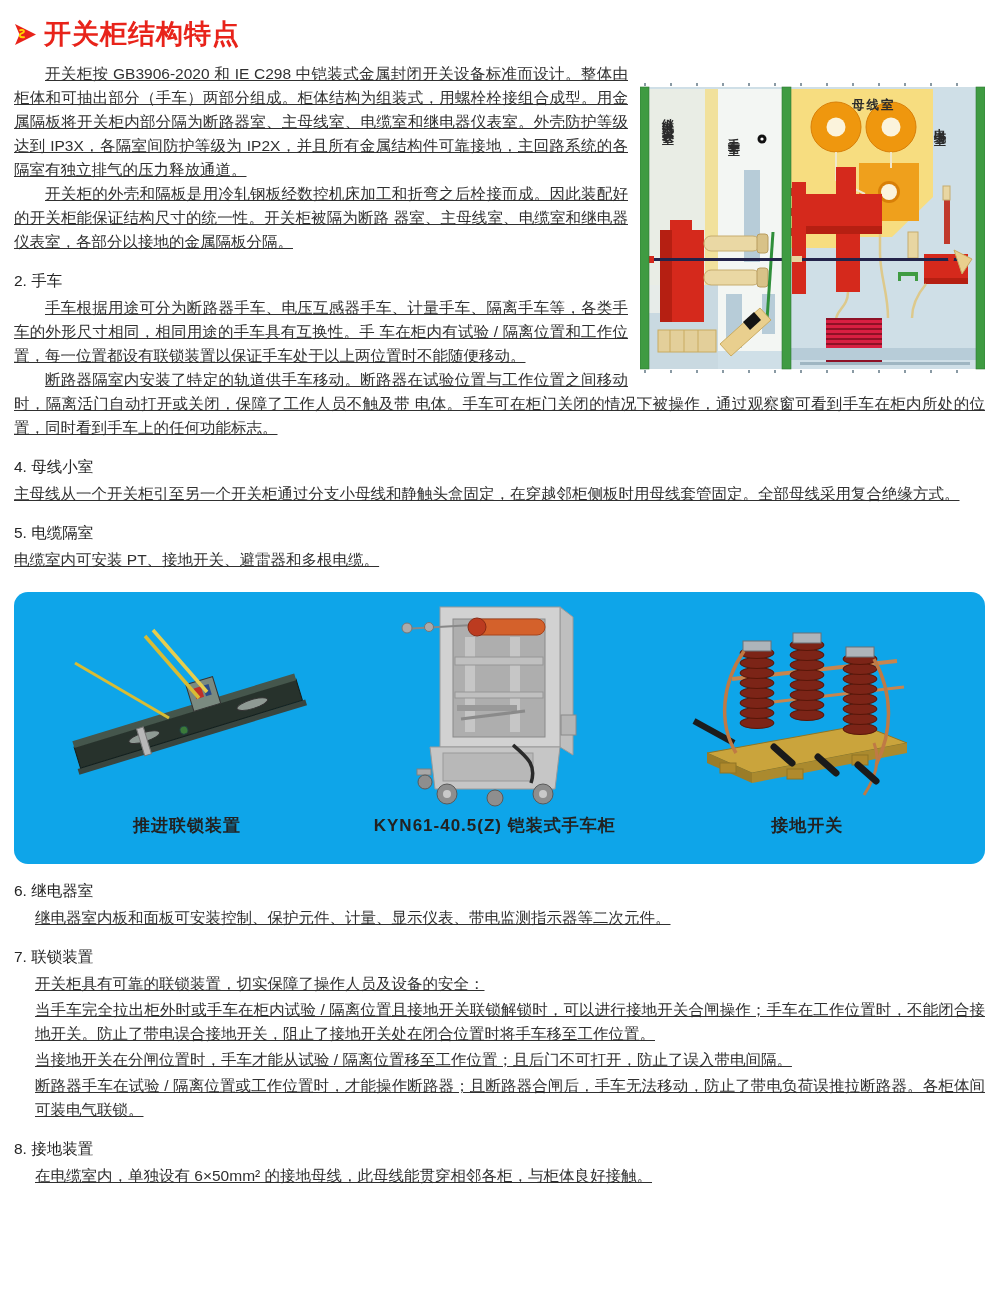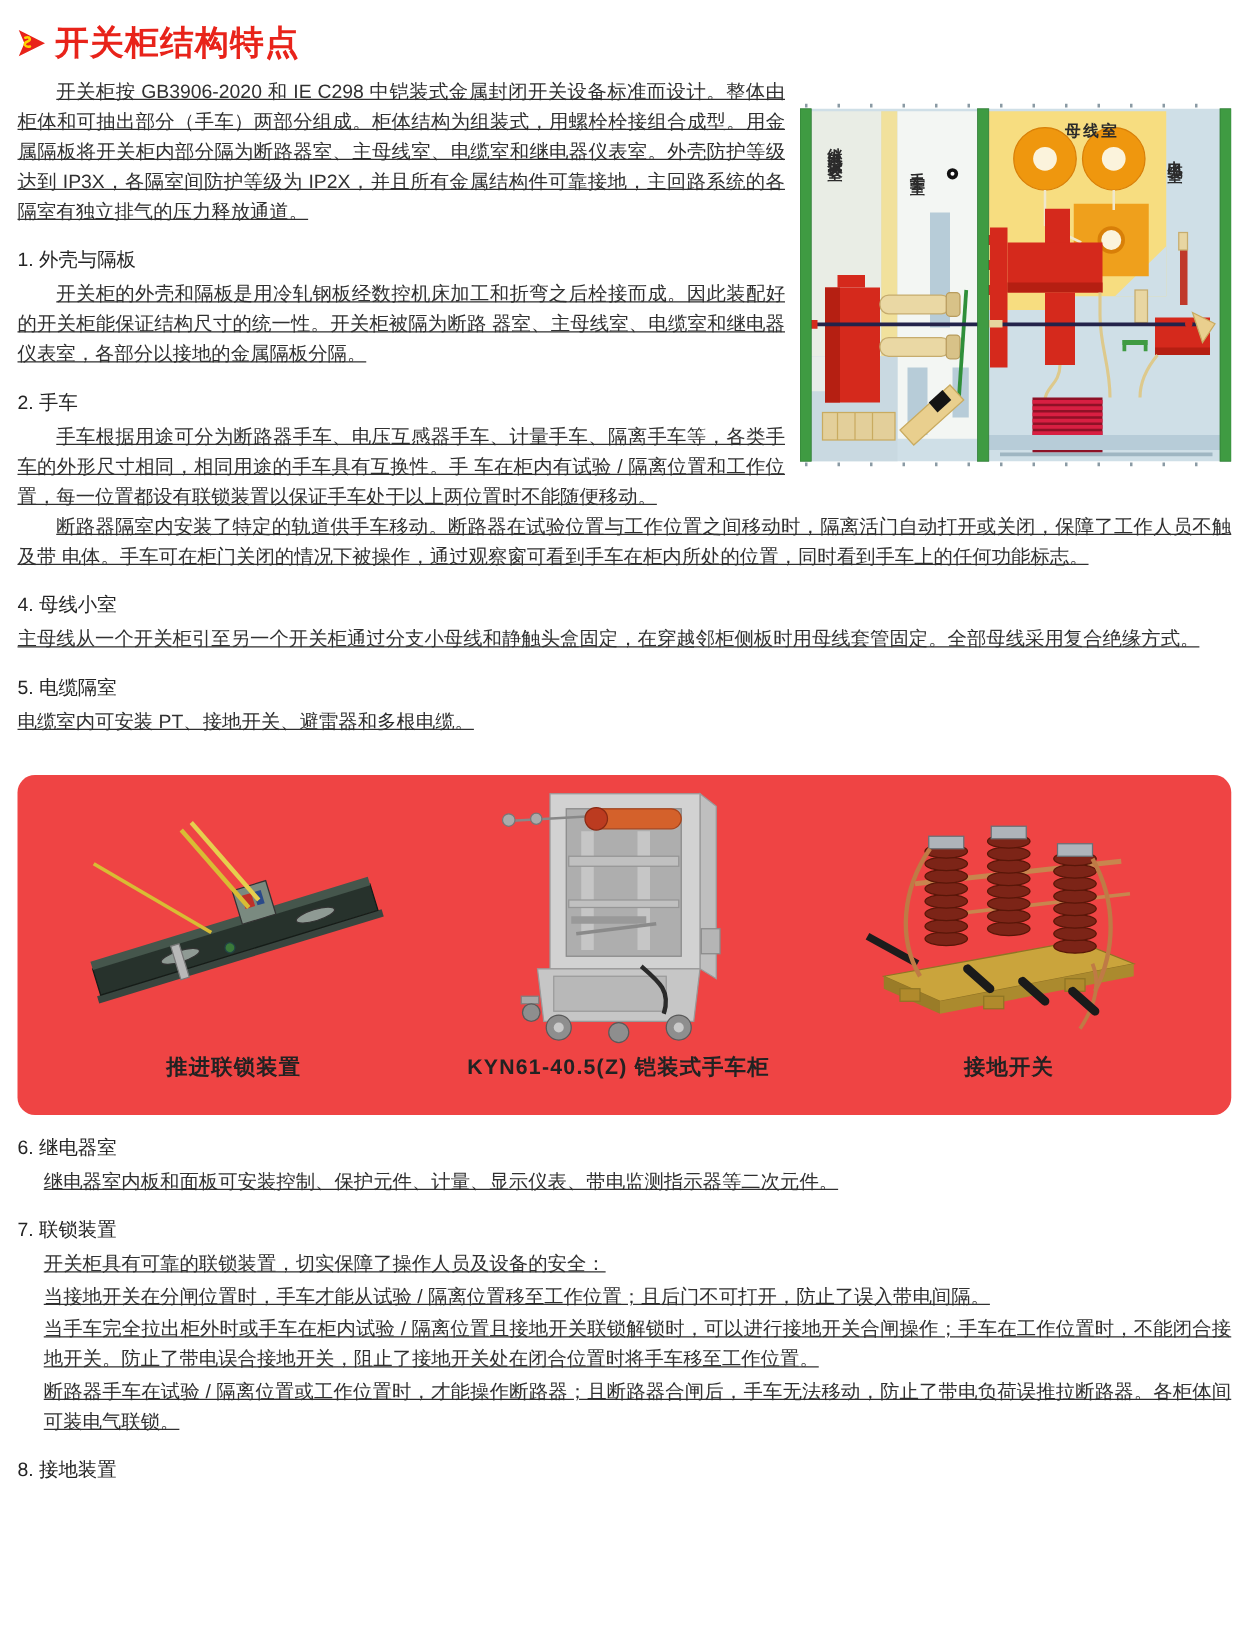--- a/index.html
+++ b/index.html
@@ -21,21 +21,21 @@
   .tight p{margin:2px 0;}
 
   
   .diagram-float{float:right;width:345px;height:292px;margin:20px 0 6px 12px;position:relative;}
   .diagram-float svg{display:block;}
   .vlabel{position:absolute;writing-mode:vertical-rl;text-orientation:upright;
           font-size:12px;font-weight:700;color:#2b2b2b;letter-spacing:3px;line-height:12px;}
   .hlabel{position:absolute;font-size:12.5px;font-weight:700;color:#2b2b2b;letter-spacing:2px;}
 
   
-  .gallery{clear:none;margin-top:30px;height:272px;background:#ef4444;border-radius:14px;
+  .gallery{clear:none;margin-top:20px;height:272px;background:#0ea5e9;border-radius:14px;
            display:flex;align-items:stretch;padding:0 12px;box-sizing:border-box;}
   .gallery figure{margin:0;display:flex;flex-direction:column;align-items:center;justify-content:flex-end;height:100%;}
   .g1{flex:0 0 34%;}
   .g2{flex:0 0 31%;}
   .g3{flex:0 0 35%;}
   .gimg{flex:1;display:flex;align-items:center;justify-content:center;width:100%;}
   figcaption{font-size:17px;font-weight:700;color:#222;margin-bottom:26px;text-align:center;letter-spacing:1px;}
 </style>
 </head>
 <body>
@@ -156,21 +156,20 @@
         <rect x="336" y="5" width="9" height="282" fill="#3f9b42" stroke="#2e7a33" stroke-width="0.6"></rect>
       </svg>
       <div class="vlabel" style="left:22px;top:26px;">继电器仪表室</div>
       <div class="vlabel" style="left:88px;top:46px;">手车室</div>
       <div class="hlabel" style="left:172px;top:11px;margin-left:40px;">母线室</div>
       <div class="vlabel" style="left:294px;top:36px;">电缆室</div>
     </div>
 
     <p class="ind2">开关柜按 GB3906-2020 和 IE C298 中铠装式金属封闭开关设备标准而设计。整体由柜体和可抽出部分（手车）两部分组成。柜体结构为组装式，用螺栓栓接组合成型。用金属隔板将开关柜内部分隔为断路器室、主母线室、电缆室和继电器仪表室。外壳防护等级达到 IP3X，各隔室间防护等级为 IP2X，并且所有金属结构件可靠接地，主回路系统的各隔室有独立排气的压力释放通道。</p>
 
-    <h2 class="sec">1. 外壳与隔板</h2>
     <p class="ind2">开关柜的外壳和隔板是用冷轧钢板经数控机床加工和折弯之后栓接而成。因此装配好的开关柜能保证结构尺寸的统一性。开关柜被隔为断路 器室、主母线室、电缆室和继电器仪表室，各部分以接地的金属隔板分隔。</p>
 
     <h2 class="sec">2. 手车</h2>
     <p class="ind2">手车根据用途可分为断路器手车、电压互感器手车、计量手车、隔离手车等，各类手车的外形尺寸相同，相同用途的手车具有互换性。手 车在柜内有试验 / 隔离位置和工作位置，每一位置都设有联锁装置以保证手车处于以上两位置时不能随便移动。</p>
 
     <p class="ind2">断路器隔室内安装了特定的轨道供手车移动。断路器在试验位置与工作位置之间移动时，隔离活门自动打开或关闭，保障了工作人员不触及带 电体。手车可在柜门关闭的情况下被操作，通过观察窗可看到手车在柜内所处的位置，同时看到手车上的任何功能标志。</p>
 
     <h2 class="sec">4. 母线小室</h2>
     <p>主母线从一个开关柜引至另一个开关柜通过分支小母线和静触头盒固定，在穿越邻柜侧板时用母线套管固定。全部母线采用复合绝缘方式。</p>
 
@@ -292,21 +291,22 @@
       </figure>
 
     </div>
 
     <h2 class="sec">6. 继电器室</h2>
     <p class="pl">继电器室内板和面板可安装控制、保护元件、计量、显示仪表、带电监测指示器等二次元件。</p>
 
     <h2 class="sec">7. 联锁装置</h2>
     <div class="tight">
       <p class="pl">开关柜具有可靠的联锁装置，切实保障了操作人员及设备的安全：</p>
+      <p class="pl">当手车完全拉出柜外时或手车在柜内试验 / 隔离位置且接地开关联锁解锁时，可以进行接地开关合闸操作；手车在工作位置时，不能闭合接地开关。防止了带电误合接地开关，阻止了接地开关处在闭合位置时将手车移至工作位置。</p>
       <p class="pl">当接地开关在分闸位置时，手车才能从试验 / 隔离位置移至工作位置；且后门不可打开，防止了误入带电间隔。</p>
-      <p class="pl">当手车完全拉出柜外时或手车在柜内试验 / 隔离位置且接地开关联锁解锁时，可以进行接地开关合闸操作；手车在工作位置时，不能闭合接地开关。防止了带电误合接地开关，阻止了接地开关处在闭合位置时将手车移至工作位置。</p>
       <p class="pl">断路器手车在试验 / 隔离位置或工作位置时，才能操作断路器；且断路器合闸后，手车无法移动，防止了带电负荷误推拉断路器。各柜体间可装电气联锁。</p>
     </div>
 
     <h2 class="sec">8. 接地装置</h2>
+    <p class="pl">在电缆室内，单独设有 6×50mm² 的接地母线，此母线能贯穿相邻各柜，与柜体良好接触。</p>
 
   </div>
 </div>
 
 </body></html>

